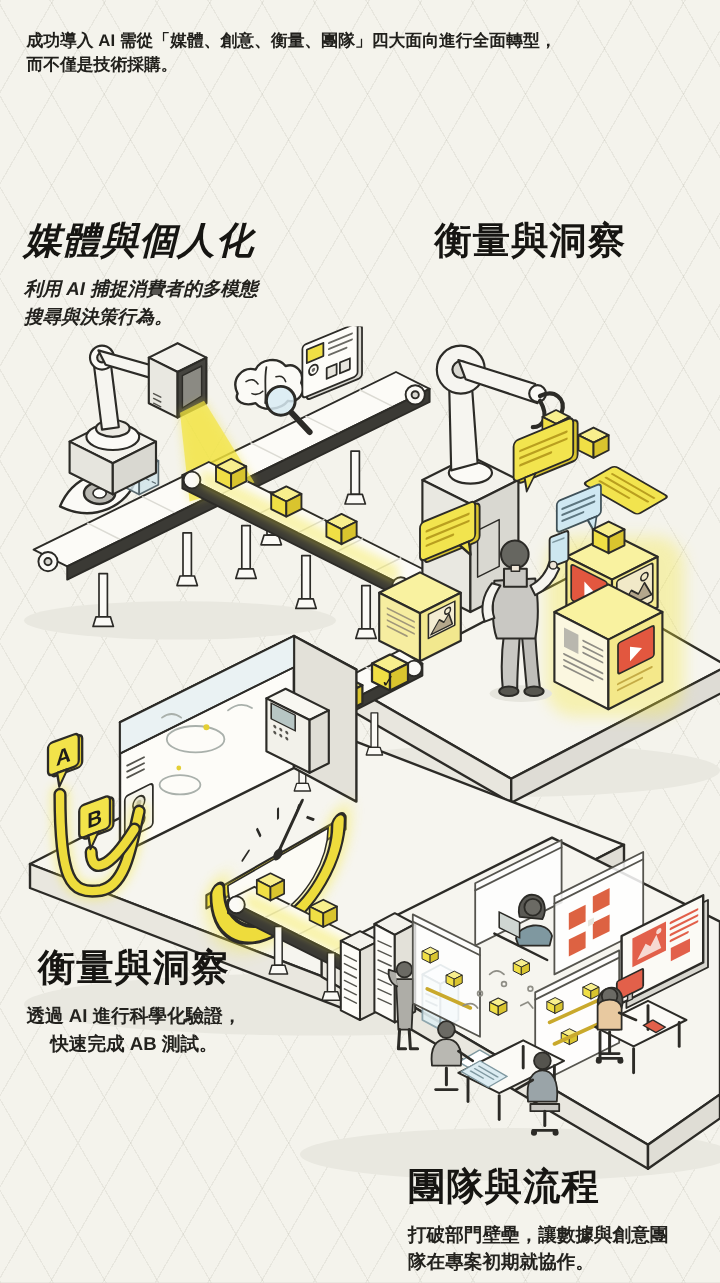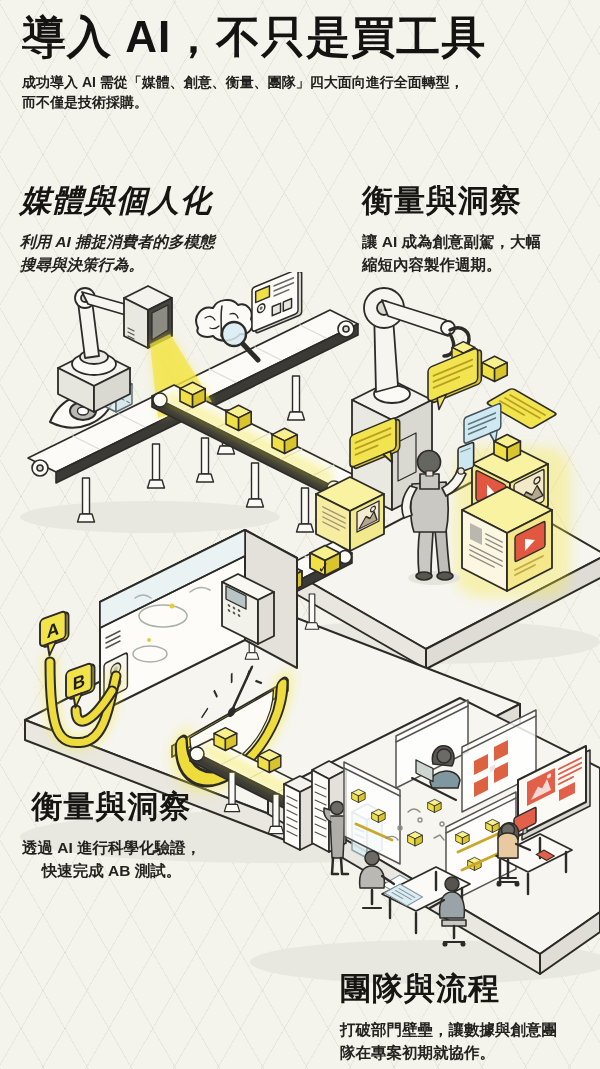--- a/index.html
+++ b/index.html
@@ -24,35 +24,32 @@
   .sec-team{left:340px;top:968px;}
   .scene{position:absolute;left:0;top:272px;width:600px;height:797px;z-index:1;}
   .scene *{vector-effect:none;}
 </style>
 </head>
 <body>
 
 <div class="canvas">
 
   <header>
-    <h1>導入 AI，不只是買工具</h1>
     <p class="subtitle">成功導入 AI 需從「媒體、創意、衡量、團隊」四大面向進行全面轉型，
 而不僅是技術採購。</p>
   </header>
 
   <section class="sec sec-media">
     <h2>媒體與個人化</h2>
     <p>利用 AI 捕捉消費者的多模態
 搜尋與決策行為。</p>
   </section>
 
   <section class="sec sec-creative">
     <h2>衡量與洞察</h2>
-    <p>讓 AI 成為創意副駕，大幅
-縮短內容製作週期。</p>
   </section>
 
   <section class="sec sec-measure">
     <h2>衡量與洞察</h2>
     <p>透過 AI 進行科學化驗證，
 快速完成 AB 測試。</p>
   </section>
 
   <section class="sec sec-team">
     <h2>團隊與流程</h2>

